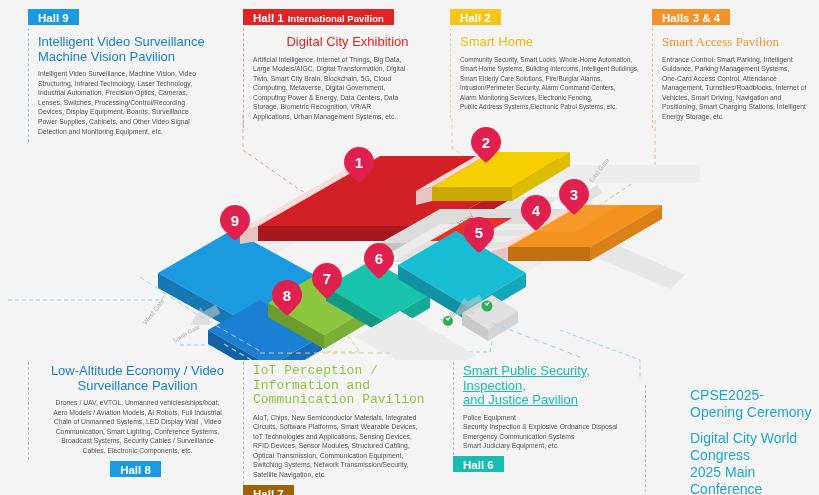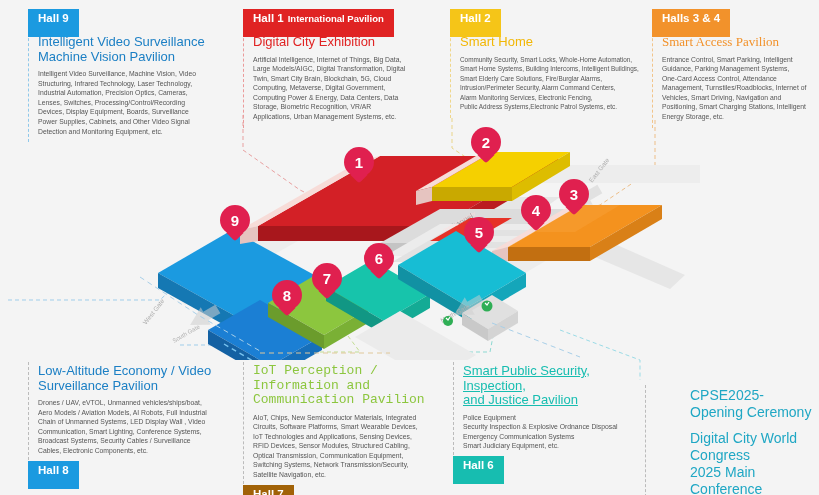--- a/index.html
+++ b/index.html
@@ -10,21 +10,21 @@
     position:relative;
   }
   .stage{position:absolute;inset:0;}
 
   
   .card{position:absolute;box-sizing:border-box;}
   .card .tagwrap{height:20px;}
   .tag{
     display:inline-block;
     color:#fff;font-size:11.5px;font-weight:bold;
-    padding:3px 10px 12px 10px;line-height:13px;
+    padding:3px 10px 0 10px;line-height:13px;
     white-space:nowrap;
   }
   .tag .sub{font-size:9.5px;font-weight:bold;margin-left:4px;}
   .body{
     border-left:1px dashed #bbb;
     padding:7px 6px 6px 9px;
     box-sizing:border-box;
   }
   .title{
     font-size:13px;line-height:14.5px;font-weight:normal;
@@ -34,21 +34,21 @@
     font-size:6.8px;line-height:9.6px;color:#555;
     margin:0;
   }
   .desc-lines span{display:block;}
 
   
   .c-blue   .tag{background:#1b9ae0;}
   .c-blue   .title{color:#1b7fc4;}
   .c-blue   .body{border-left-color:#8fc8ea;}
   .c-red    .tag{background:#e02323;}
-  .c-red    .title{color:#e02323;}
+  .c-red    .title{color:#e02323;text-align:center;}
   .c-red    .body{border-left-color:#eb9a9a;}
   .c-yellow .tag{background:#f5c518;}
   .c-yellow .title{color:#f2b705;}
   .c-yellow .body{border-left-color:#efd68a;}
   .c-orange .tag{background:#f2922b;}
   .c-orange .title{color:#f2922b;font-family:Liberation Serif, serif;}
   .c-orange .body{border-left-color:#f2c48a;}
   .c-green  .tag{background:#a16207;}
   .c-green  .title{color:#8cc63e;font-family:Liberation Mono, monospace;}
   .c-green  .body{border-left-color:#c2dd92;}
@@ -61,21 +61,21 @@
   
   .card.bottom .body{padding-top:2px;padding-bottom:4px;}
   .card.bottom .tagwrap{margin-top:0;padding-left:0;}
 
   
   #card-hall9 {left:28px;  top:8px;  width:215px;}
   #card-hall1 {left:243px; top:8px;  width:205px;}
   #card-hall2 {left:450px; top:8px;  width:200px;}
   #card-hall34{left:652px; top:8px;  width:167px;}
 
-  #card-hall8 {left:28px;  top:362px;width:215px;}
+  #card-hall8 {left:28px;  top:362px;width:215px;text-align:center;}
   #card-hall7 {left:243px; top:362px;width:210px;}
   #card-hall6 {left:453px; top:362px;width:200px;}
   #card-hall5 {left:645px; top:385px;width:174px;}
 
   .card.bottom .body{border-left:1px dashed #bbb;min-height:86px;}
 
   
   .conf{font-size:14px;line-height:17px;color:#1fa7c4;margin-left:35px;}
   .conf .l1{margin-bottom:9px;}
 

